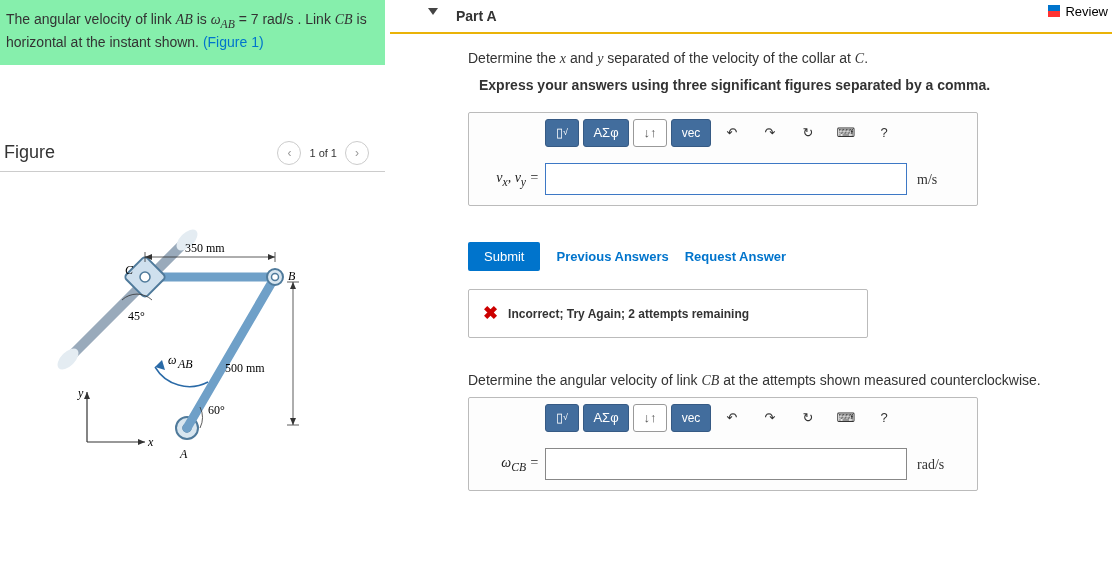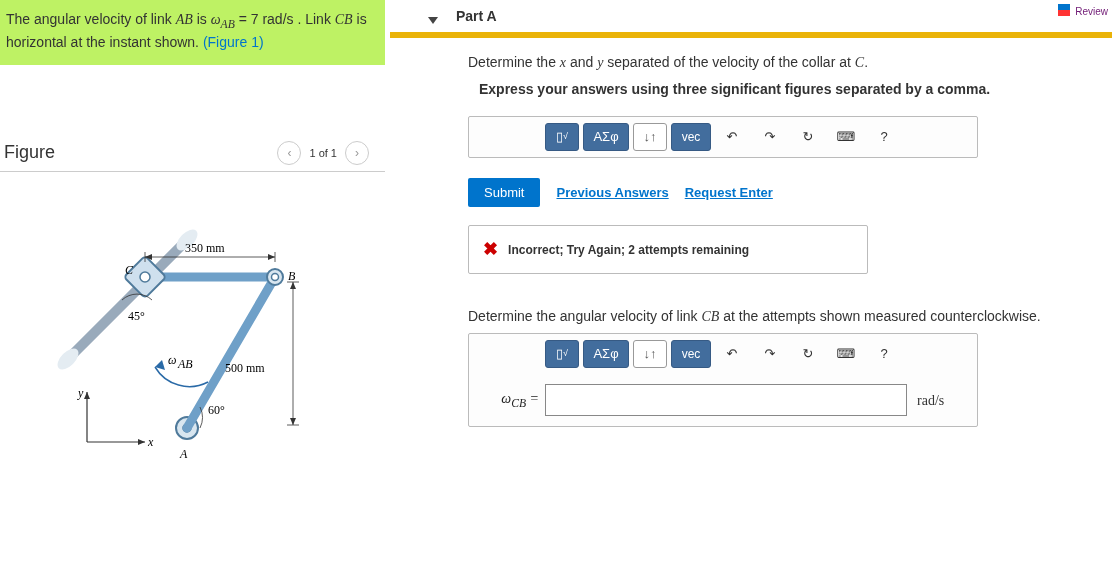--- a/index.html
+++ b/index.html
@@ -1,48 +1,48 @@
 <!DOCTYPE html>
 <html><head>
 <meta charset="utf-8">
 <style>
   * { box-sizing: border-box; }
   body { margin:0; padding:0; font-family: Arial, Helvetica, sans-serif; font-size:13px; color:#333; background:#fff; width:1120px; height:583px; overflow:hidden; position:relative;}
   .container{ display:flex; height:583px; }
   .left{ width:390px; background:#fff; padding:0 5px 0 0; }
-  .problem-statement{ background:#bef264; padding:10px 15px 12px 6px; font-size:14px; line-height:1.4; }
+  .problem-statement{ background:#86efac; padding:10px 15px 12px 6px; font-size:14px; line-height:1.4; }
   .problem-statement .link{ color:#0074cc; }
   .fig-header{ display:flex; align-items:center; margin-top:76px; padding:0 16px 6px 4px; border-bottom:1px solid #ccc;}
   .fig-title{ font-size:18px; color:#333; flex:1;}
   .nav-btn { width:24px; height:24px; border:1px solid #ccc; border-radius:12px; display:inline-flex; align-items:center; justify-content:center; color:#999; font-size:12px; cursor:pointer; background:#fff;}
   .nav-center{ font-size:11px; margin:0 8px;}
   .figure-img{ width:310px; height:280px; margin-left:50px; margin-top:10px; position:relative;}
 
   .right{ flex:1; padding:0; }
-  .review{ position:absolute; top:4px; right:12px; color:#701a75; font-size:10px;}
+  .review{ position:absolute; top:4px; right:12px; color:#000000; font-size:13px;}
   .review-ico{ display:inline-block; width:12px; height:12px; background:linear-gradient(#0074cc 50%, #ff3333 50%); margin-right:2px; vertical-align:-1px;}
   .part{ margin:0 8px 0 0;}
-  .part-head{ display:flex; align-items:flex-end; padding:8px 0 8px 10px; border-bottom:6px solid #eab308; position:relative;}
+  .part-head{ display:flex; align-items:flex-start; padding:8px 0 8px 10px; border-bottom:2px solid #eab308; position:relative;}
   .caret{ width:0; height:0; border-left:5px solid transparent; border-right:5px solid transparent; border-top:7px solid #444; margin-right:18px; margin-left:28px;}
   .part-title{ font-weight:bold; font-size:14px;}
   .part-body{ padding:14px 28px 18px 78px; font-size:14px; line-height:1.5;}
   .prompt1{ margin-bottom:6px;}
   .prompt2{ font-weight:bold; margin-bottom:16px;padding-left:11px;}
   .entry-box{ border:1px solid #bbb; background:#fdfdfd; border-radius:2px; width:510px;}
   .toolbar{ display:flex; align-items:center; justify-content:center; gap:4px; padding:6px 0;}
   .tbtn{ width:34px; height:28px; border:1px solid transparent; border-radius:3px; display:flex; align-items:center; justify-content:center; font-size:13px; color:#333; cursor:pointer;}
   .tbtn.hl{ background:#426d9d; color:#fff; border-color:#365a84;}
   .tbtn.outline{ border:1px solid #999; color:#555; background:#fff;}
   .answer-row{ display:flex; align-items:center; padding:10px;}
   .ans-label{ width:60px; text-align:right; font-style:italic; color:#222; margin-right:6px; font-family:'Times New Roman',serif; font-size:14px;}
   .ans-input{ flex:1; height:32px; border:1px solid #3d78c5; background:#fff; padding:4px 6px; font-size:14px;}
   .ans-unit{ width:50px; margin-left:10px; font-family:'Times New Roman',serif;}
-  .action-row{ margin-top:20px; display:flex; align-items:center; gap:16px;}
+  .action-row{ margin-top:36px; display:flex; align-items:center; gap:16px;}
   .submit-btn{ background:#0074cc; color:#fff; border:none; padding:7px 16px; font-size:13px; cursor:pointer; border-radius:2px;}
-  .link-a{ color:#0074cc; text-decoration:underline; font-size:13px; font-weight:bold; cursor:pointer;}
+  .link-a{ color:#0074cc; font-size:13px; font-weight:bold; cursor:pointer;}
   .feedback{ border:1px solid #bbb; border-radius:2px; padding:10px 14px; margin-top:18px; width:400px; display:flex; align-items:center;}
   .fb-x{ color:#cc0000; font-weight:bold; font-size:18px; margin-right:10px;}
   .fb-txt{ font-weight:bold; font-size:12px;}
   .ital{ font-style:italic; font-family:'Times New Roman',serif;}
 
   
   .figure-img svg text{ font-family:'Times New Roman',serif; font-size:12px;}
 </style>
 </head>
 <body>
@@ -145,26 +145,33 @@
               </span>
             <span class="tbtn hl" style="width:46px;">ΑΣφ</span>
             <span class="tbtn outline">↓↑</span>
             <span class="tbtn hl" style="width:40px;font-size:12px;">vec</span>
             <span class="tbtn">↶</span>
             <span class="tbtn">↷</span>
             <span class="tbtn">↻</span>
             <span class="tbtn">⌨</span>
             <span class="tbtn">?</span>
           </div>
+          <div class="answer-row">
+            <span class="ans-label">
+              <span>v</span><sub>x</sub><span>, </span><span>v</span><sub>y</sub><span> =</span>
+            </span>
+            <input class="ans-input" style="">
+            <span class="ans-unit">m/s</span>
+          </div>
         </div>
 
         <div class="action-row">
           <button class="submit-btn">Submit</button>
           <span class="link-a">Previous Answers</span>
-          <span class="link-a">Request Enter</span>
+          <span class="link-a">Request Answer</span>
         </div>
 
         <div class="feedback">
           <span class="fb-x">✖</span>
           <span class="fb-txt">Incorrect; Try Again; 2 attempts remaining</span>
         </div>
       </div>
     </div>
 
     <div class="part">

